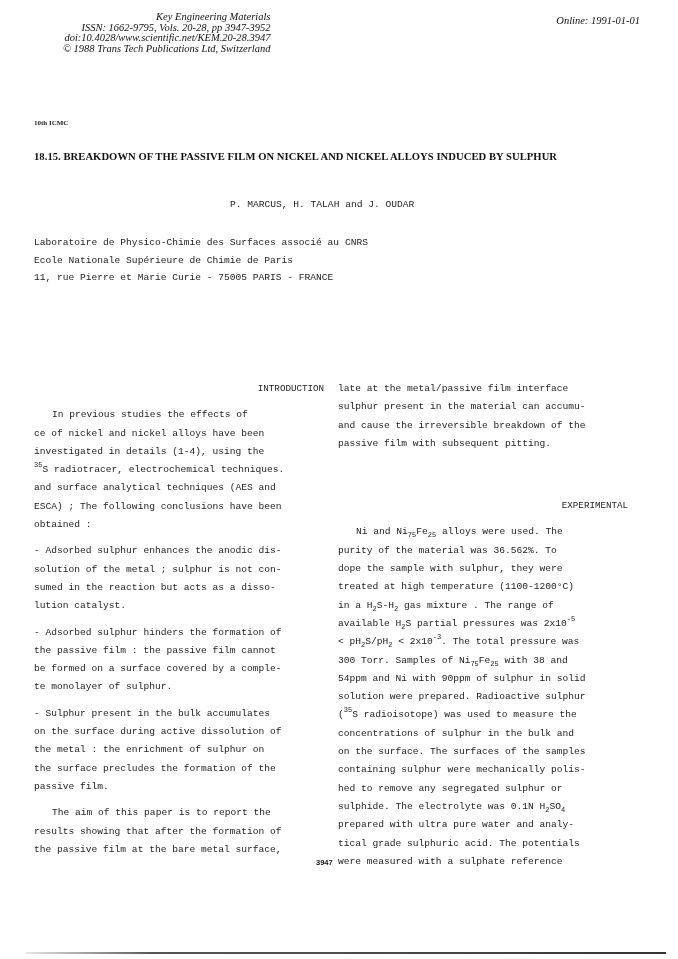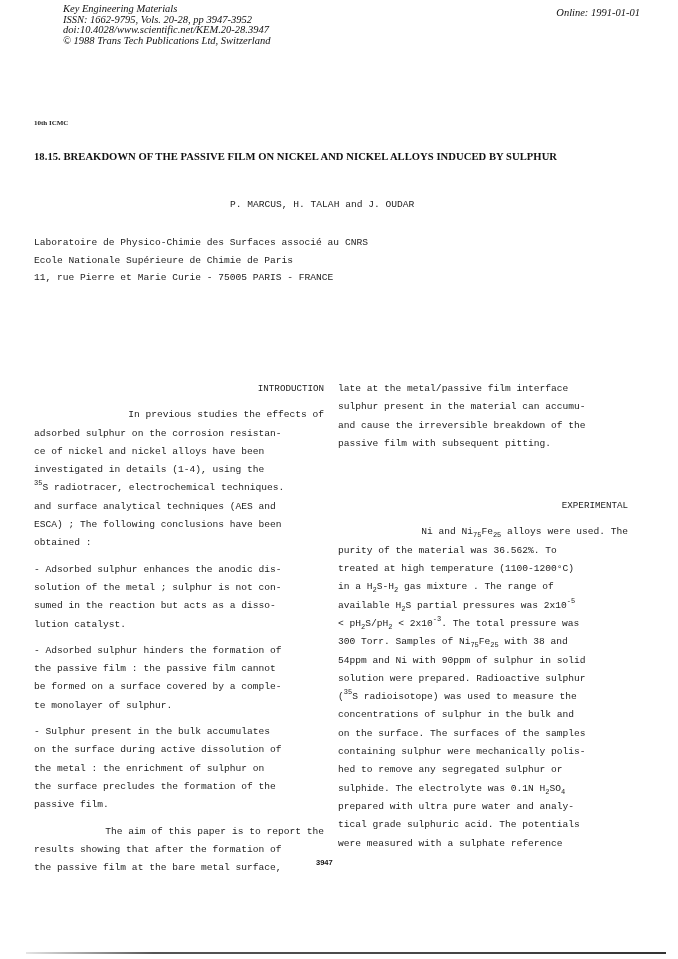--- a/index.html
+++ b/index.html
@@ -1,35 +1,35 @@
 <!DOCTYPE html>
 <html><head>
   <meta charset="utf-8">
   <style>
     html, body { margin: 0; padding: 0; background: #ffffff; }
     body { width: 678px; height: 959px; position: relative; overflow: hidden; color: #1a1a1a; }
 
     .meta { position: absolute; font-family: "Liberation Serif", serif; font-style: italic; font-size: 10.5px; line-height: 10.6px; color: #111; }
-    .meta-left { left: 63px; top: 4px; }
-    .meta-right { right: 38px; top: 8px; margin-left: 24px; }
+    .meta-left { left: 63px; top: 12px; text-align: right; }
+    .meta-right { right: 38px; top: 16px; margin-left: 24px; }
 
     .conf { position: absolute; left: 34px; top: 119px; font-family: "Liberation Serif", serif; font-weight: bold; font-size: 7px; color: #222; }
     .title { position: absolute; left: 34px; top: 151px; font-family: "Liberation Serif", serif; font-weight: bold; font-size: 10.6px; letter-spacing: 0.05px; color: #111; white-space: nowrap; }
 
     .mono { font-family: "Liberation Mono", monospace; color: #222; }
     .authors { position: absolute; left: 230px; top: 199px; font-size: 9.6px; white-space: nowrap; }
     .affil { position: absolute; left: 34px; top: 234px; font-size: 9.6px; line-height: 17.5px; white-space: nowrap; }
 
     .col { position: absolute; font-size: 9.6px; line-height: 18.3px; white-space: nowrap; }
     .col-left { left: 34px; top: 380px; width: 290px; }
     .col-right { left: 338px; top: 380px; width: 290px; }
 
     .line { display: block; height: 18.3px; }
     .heading { display: block; height: 18.3px; font-size: 9.2px; text-align: right; }
-    .indent { padding-left: 18px; text-align: right; }
+    .indent { padding-left: 18px; }
     .gap { display: block; height: 8px; }
     .gap-lg { display: block; height: 22px; }
     sub, sup { font-size: 7px; line-height: 0; }
     sub { vertical-align: -3px; }
     sup { vertical-align: 5px; }
 
     .page-num { position: absolute; left: 316px; top: 858px; font-family: "Liberation Sans", sans-serif; font-weight: bold; font-size: 7.5px; color: #111; }
 
     .rule { position: absolute; left: 26px; top: 952px; width: 640px; height: 2px;
             background: linear-gradient(to right, rgba(80,80,80,0.15), #555 20%, #444 70%, #333); }
@@ -53,21 +53,20 @@
 <div class="mono affil">
   <div>Laboratoire de Physico-Chimie des Surfaces associé au CNRS</div>
   <div>Ecole Nationale Supérieure de Chimie de Paris</div>
   <div>11, rue Pierre et Marie Curie - 75005 PARIS - FRANCE</div>
 </div>
 
 <div class="mono col col-left">
   <span class="heading">INTRODUCTION</span>
   <span class="gap"></span>
   <span class="line indent">In previous studies the effects of</span>
-  <span class="line">adsorbed sulphur on the corrosion resistan-</span>
   <span class="line">ce of nickel and nickel alloys have been</span>
   <span class="line">investigated in details (1-4), using the</span>
   <span class="line"><sup>35</sup><span>S radiotracer, electrochemical techniques.</span></span>
   <span class="line">and surface analytical techniques (AES and</span>
   <span class="line">ESCA) ; The following conclusions have been</span>
   <span class="line">obtained :</span>
   <span class="gap"></span>
   <span class="line">- Adsorbed sulphur enhances the anodic dis-</span>
   <span class="line">solution of the metal ; sulphur is not con-</span>
   <span class="line">sumed in the reaction but acts as a disso-</span>
@@ -93,20 +92,21 @@
   <span class="line">late at the metal/passive film interface</span>
   <span class="line">sulphur present in the material can accumu-</span>
   <span class="line">and cause the irreversible breakdown of the</span>
   <span class="line">passive  film with subsequent pitting.</span>
   <span class="gap-lg"></span>
   <span class="gap-lg"></span>
   <span class="heading">EXPERIMENTAL</span>
   <span class="gap"></span>
   <span class="line indent"><span>Ni and Ni</span><sub>75</sub><span>Fe</span><sub>25</sub><span> alloys were used. The</span></span>
   <span class="line">purity of the material was 36.562%. To</span>
+  <span class="line">dope the sample with sulphur, they were</span>
   <span class="line">treated at high temperature (1100-1200°C)</span>
   <span class="line"><span>in a H</span><sub>2</sub><span>S-H</span><sub>2</sub><span> gas mixture . The range of</span></span>
   <span class="line"><span>available H</span><sub>2</sub><span>S partial pressures was 2x10</span><sup>-5</sup></span>
   <span class="line"><span>&lt; pH</span><sub>2</sub><span>S/pH</span><sub>2</sub><span> &lt; 2x10</span><sup>-3</sup><span>. The total pressure was</span></span>
   <span class="line"><span>300 Torr. Samples of Ni</span><sub>75</sub><span>Fe</span><sub>25</sub><span> with 38 and</span></span>
   <span class="line">54ppm and Ni with 90ppm of sulphur in solid</span>
   <span class="line">solution were prepared. Radioactive sulphur</span>
   <span class="line"><span>(</span><sup>35</sup><span>S radioisotope) was used to measure the</span></span>
   <span class="line">concentrations of sulphur in the bulk and</span>
   <span class="line">on the surface. The surfaces of the samples</span>

